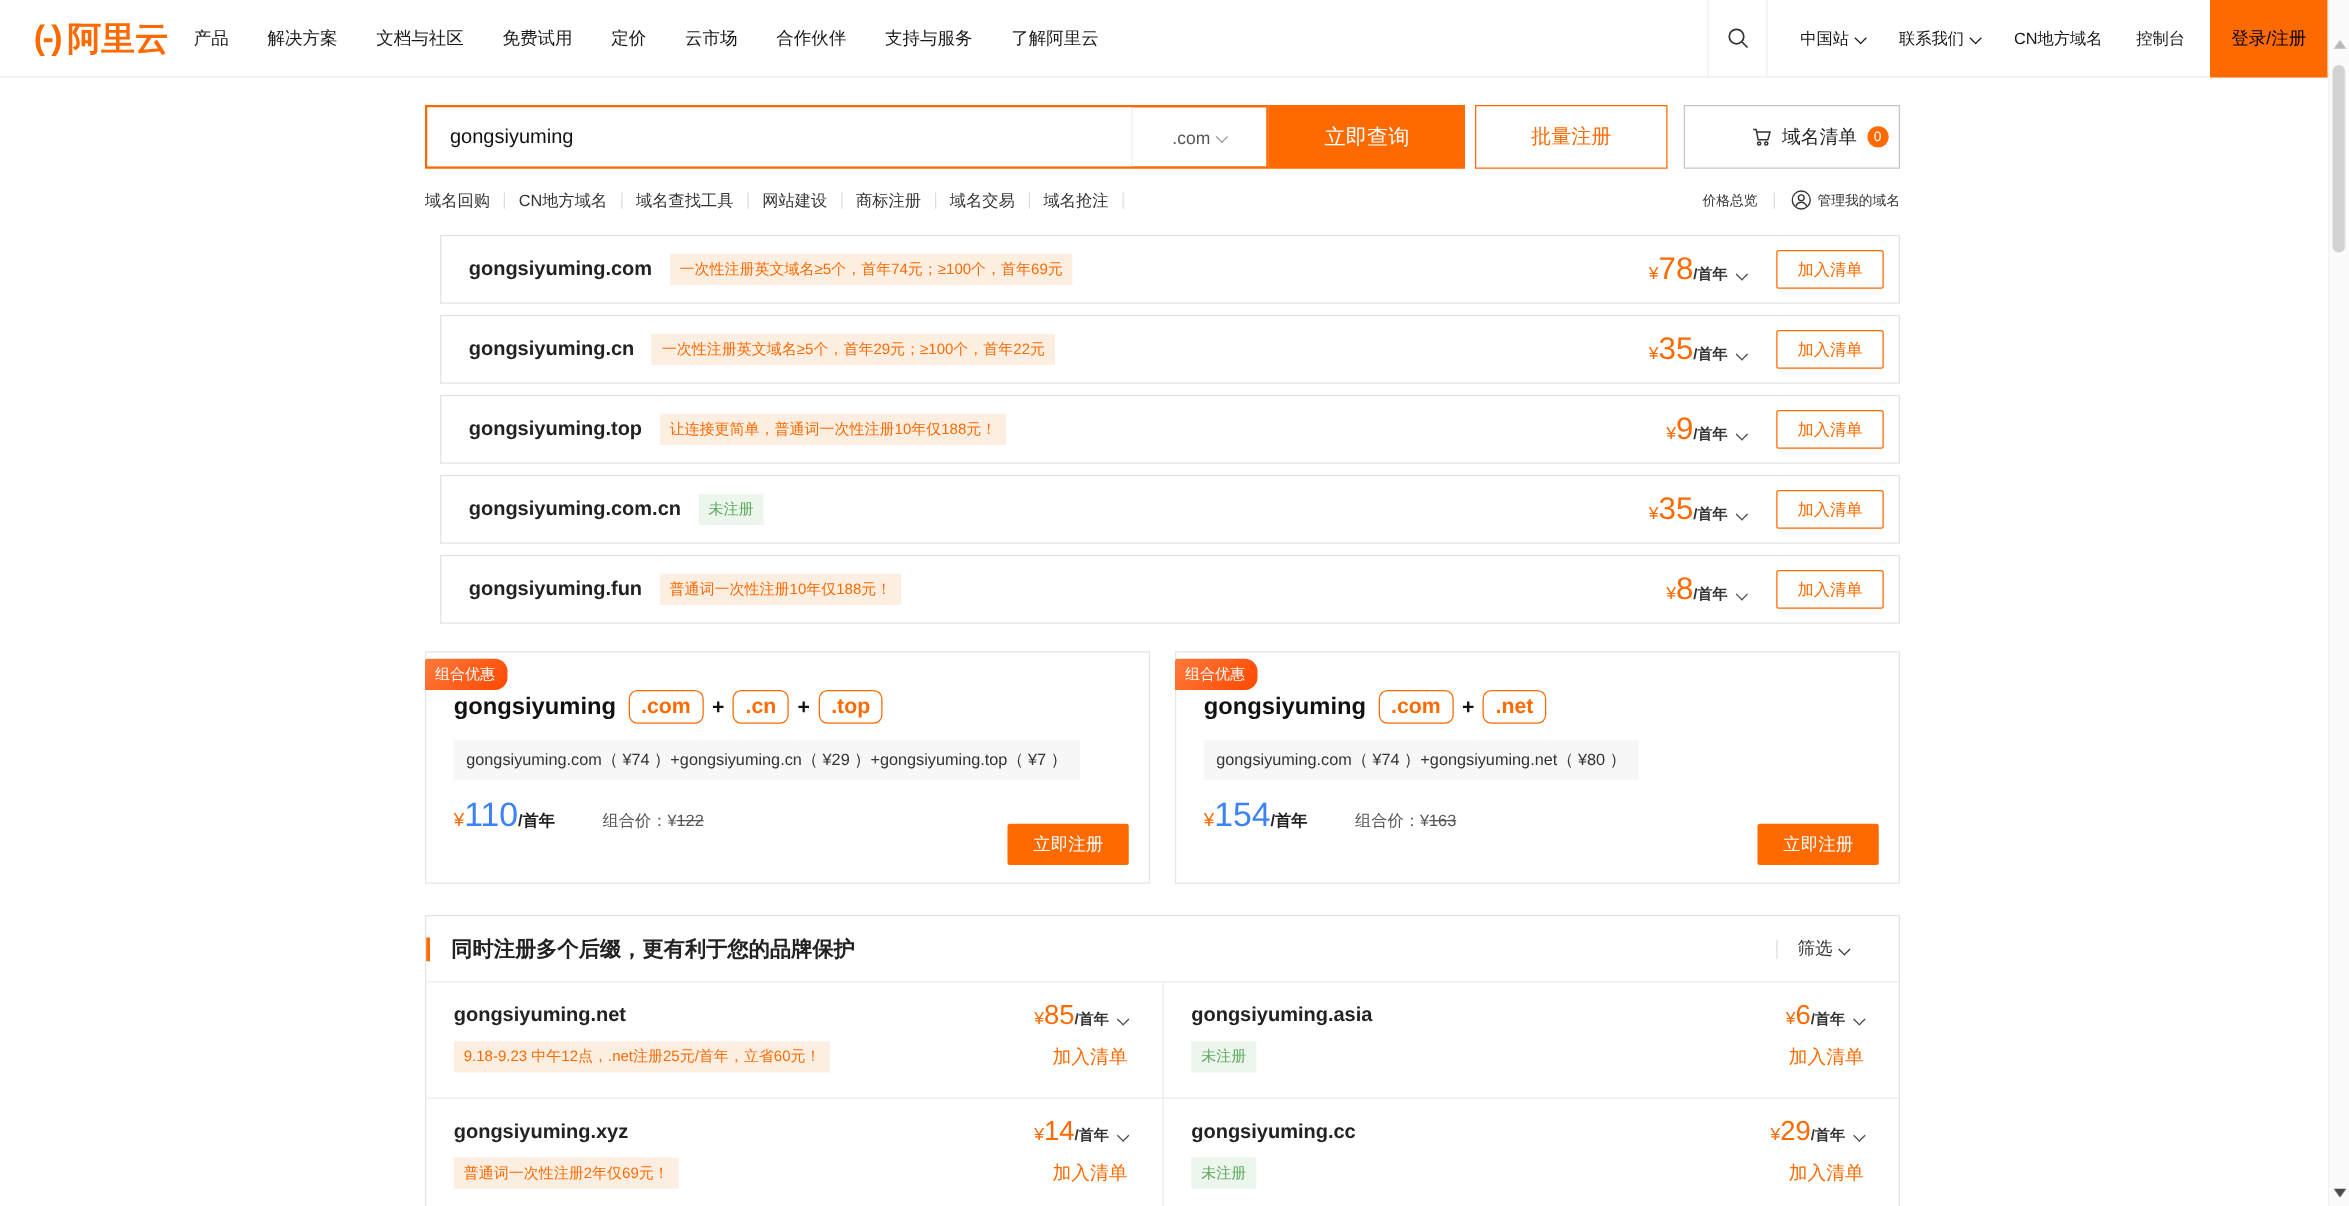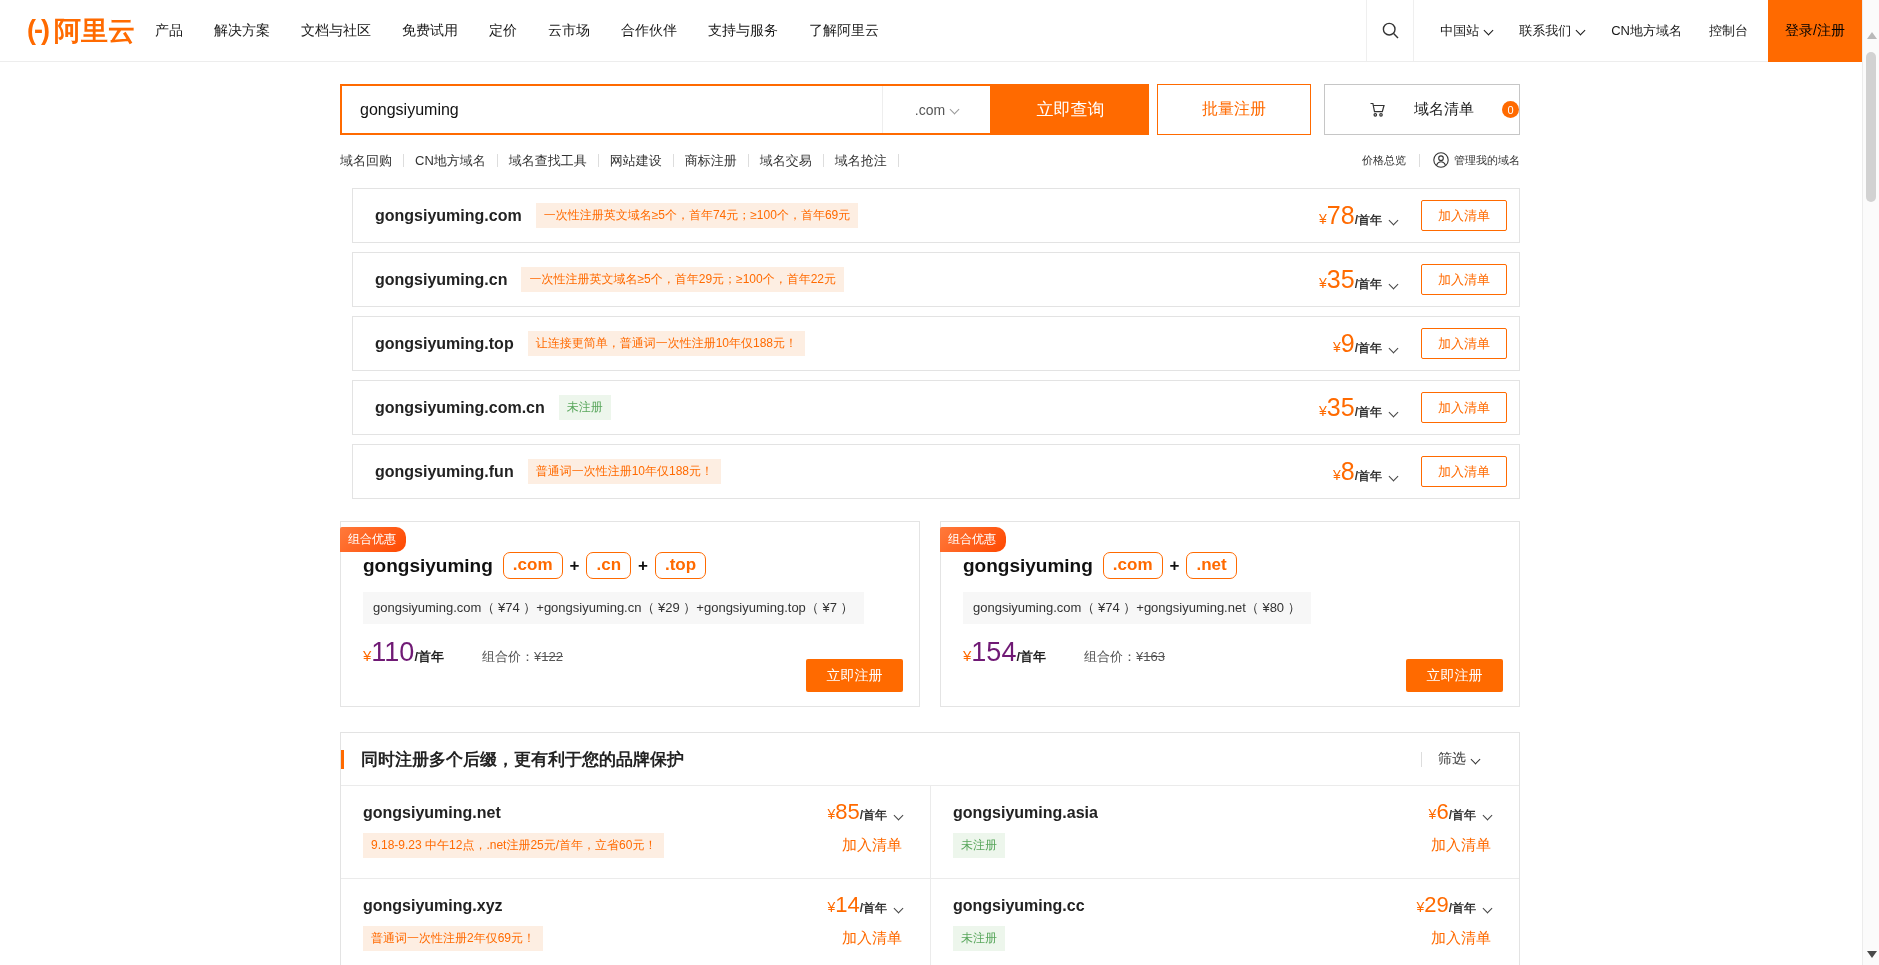--- a/index.html
+++ b/index.html
@@ -38,22 +38,22 @@
   .search-row { margin-top:22px; display:flex; height:51px; }
   .search-unit { display:flex; flex:1; border:2px solid #ff6a00; background:#fff; }
   .search-input { flex:1; border:none; outline:none; font-size:16px; color:#111; padding:0 18px;
     font-family:"Liberation Sans","DejaVu Sans",sans-serif; }
   .tld-select { width:108px; display:flex; align-items:center; justify-content:center;
     border-left:1px solid #eee; color:#555; font-size:14px; cursor:pointer; }
   .tld-select .chev { color:#999; }
   .query-btn { width:157px; background:#ff6a00; color:#fff; font-size:17px; border:none; cursor:pointer; }
   .batch-btn { width:154px; margin-left:8px; background:#fff; border:1px solid #ff6a00; color:#ff6a00;
     font-size:16px; cursor:pointer; }
-  .cart-btn { width:196px; margin-left:13px; background:#fff; border:1px solid #c6c6c6; color:#222;
-    font-size:15px; cursor:pointer; display:flex; align-items:center; justify-content:space-between;padding-left:44px; }
+  .cart-btn { width:173px; margin-left:13px; background:#fff; border:1px solid #c6c6c6; color:#222;
+    font-size:15px; cursor:pointer; display:flex; align-items:center; justify-content:center;padding-left:44px; }
   .cart-btn svg { margin-right:8px; }
   .cart-badge { margin-left:8px; width:17px; height:17px; border-radius:50%; background:#ff6a00;
     color:#fff; font-size:11px; display:flex; align-items:center; justify-content:center; }
 
   .links-row { margin-top:17px; display:flex; align-items:center; font-size:13px; color:#333; }
   .quick-link { cursor:pointer; padding:0 11px; border-right:1px solid #ddd; line-height:13px; }
   .quick-link:first-child { padding-left:0; }
   .quick-link:last-child { border-right:none; }
   .links-spacer { flex:1; }
   .right-link { cursor:pointer; display:flex; align-items:center; font-size:11px; color:#333; }
@@ -84,21 +84,21 @@
     color:#fff; font-size:12px; padding:4px 10px 4px 8px; border-radius:2px 10px 10px 0; }
   .combo-title { margin:30px 0 0 22px; display:flex; align-items:center; }
   .combo-name { font-size:19px; font-weight:700; color:#111; margin-right:10px; }
   .tld-chip { border:1px solid #ff6a00; border-radius:7px; color:#ff6a00; font-size:17px; font-weight:700;
     padding:1px 9px 2px; line-height:22px; }
   .plus { font-size:17px; font-weight:700; color:#111; margin:0 7px; }
   .combo-detail { display:inline-block; margin:13px 0 0 22px; background:#f7f7f7; color:#333;
     font-size:13px; padding:7px 10px; }
   .combo-price-row { margin:15px 0 0 22px; display:flex; align-items:baseline; }
   .combo-price-row .cur { color:#ff6a00; font-size:15px; }
-  .combo-price-row .big { color:#701a75; font-size:27px; line-height:27px; }
+  .combo-price-row .big { color:#3b82f6; font-size:27px; line-height:27px; }
   .combo-price-row .unit { color:#222; font-size:13px; font-weight:700; }
   .orig-label { margin-left:38px; font-size:13px; color:#555; }
   .orig-price { font-size:13px; color:#555; text-decoration:line-through; }
   .register-btn { position:absolute; right:16px; bottom:14px; width:97px; height:33px;
     background:#ff6a00; color:#fff; border:none; border-radius:2px; font-size:14px; cursor:pointer; }
 
   
   .brand { margin-top:25px; border:1px solid #e3e3e3; background:#fff; min-height:500px; }
   .brand-header { height:53px; border-bottom:1px solid #ebebeb; display:flex; align-items:center; }
   .accent-bar { width:3px; height:19px; background:#ff6a00; }

